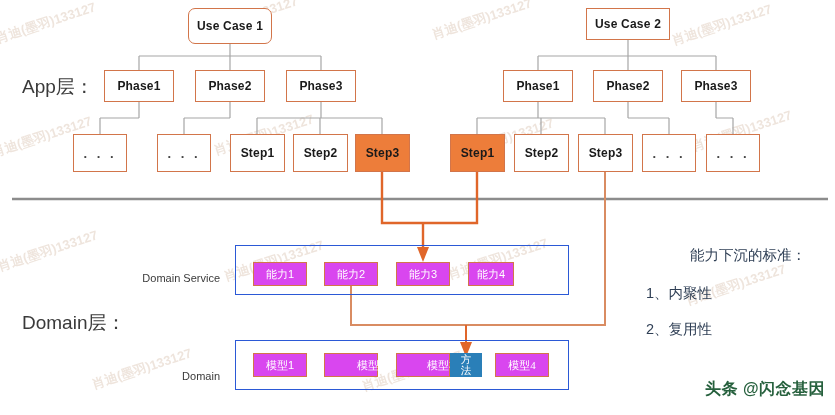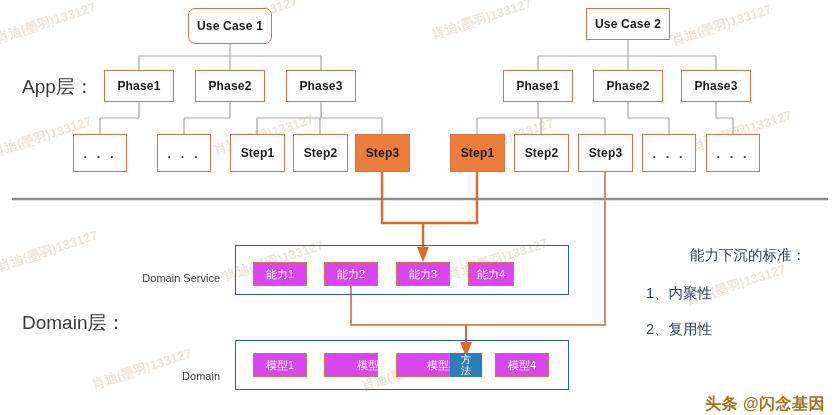--- a/index.html
+++ b/index.html
@@ -77,22 +77,22 @@
   .notes{
     position:absolute;
     color:#2f3f55;
     font-size:14.5px;
     line-height:1.0;
   }
   .notes .nline{position:absolute;white-space:nowrap;}
 
   .watermark-brand{
     position:absolute;
-    right:10px;bottom:0;
-    color:#a16207;
+    right:10px;bottom:15px;
+    color:#14532d;
     font-size:16px;
     font-weight:bold;
     letter-spacing:.5px;
     opacity:.92;
     white-space:nowrap;
   }
   .wm{
     position:absolute;
     color:#c9a98f;
     opacity:.30;
@@ -215,21 +215,21 @@
 
   <div class="sublabel" style="left:140px;top:370px;width:80px;">Domain</div>
   <div class="groupbox" style="left:235px;top:340px;width:334px;height:50px;"></div>
   <div class="chip" style="left:253px;top:353px;width:54px;height:24px;">模型1</div>
   <div class="chip" style="left:324px;top:353px;width:54px;height:24px;padding-left:40px;">模型2</div>
   <div class="chip" style="left:396px;top:353px;width:54px;height:24px;padding-left:36px;">模型3</div>
   <div class="chip method" style="left:450px;top:353px;width:32px;height:24px;">
     <span>方</span>
     <span>法</span>
   </div>
-  <div class="chip" style="left:495px;top:353px;width:54px;height:24px;">模型4</div>
+  <div class="chip" style="left:495px;top:353px;width:54px;height:24px;font-family:Liberation Serif, serif;">模型4</div>
 
   <div class="notes" style="left:646px;top:248px;width:180px;height:110px;">
     <div class="nline" style="left:0;top:0;margin-left:44px;">能力下沉的标准：</div>
     <div class="nline" style="left:0;top:38px;">1、内聚性</div>
     <div class="nline" style="left:0;top:74px;text-align:right;">2、复用性</div>
   </div>
 
   <div class="watermark-brand">头条 @闪念基因</div>
 
 </div>

